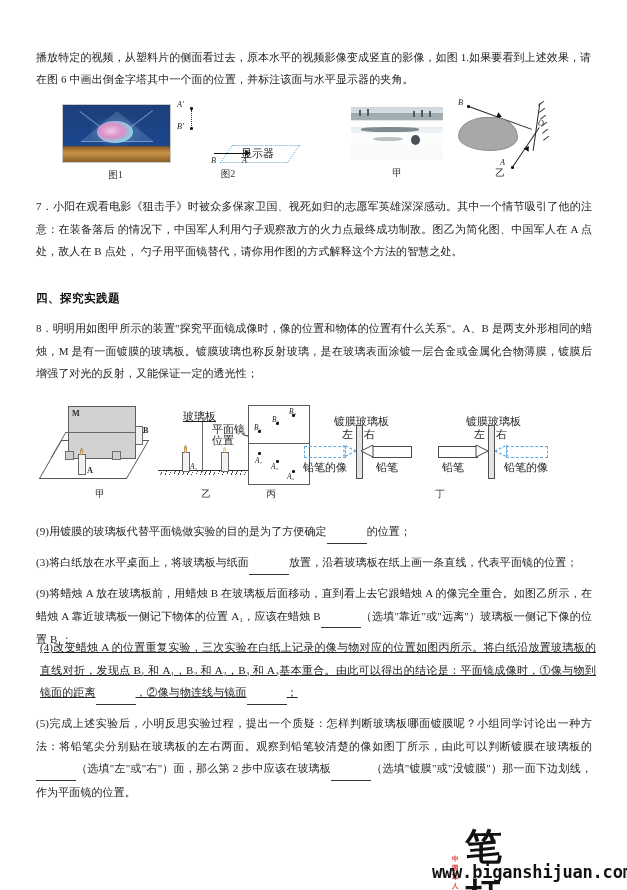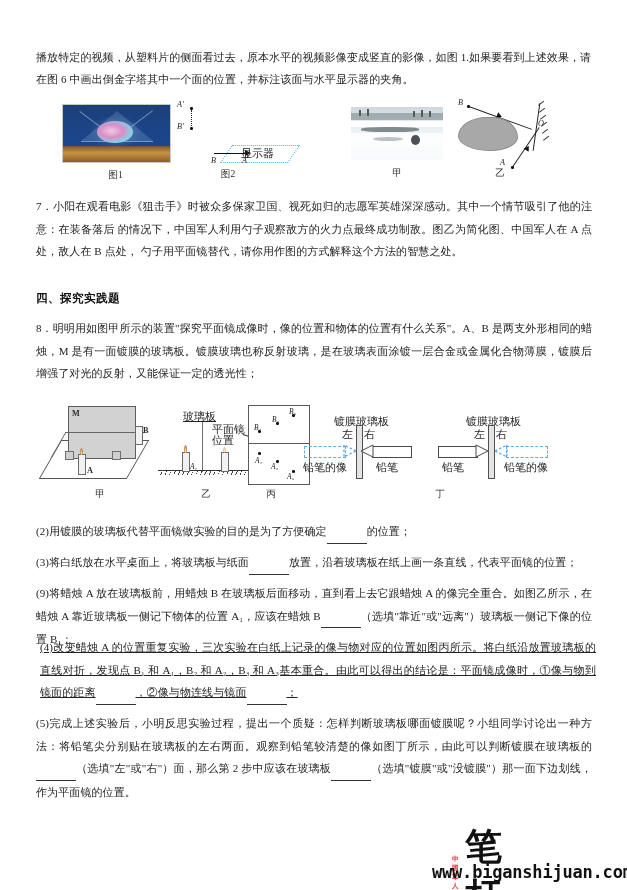--- a/index.html
+++ b/index.html
@@ -310,21 +310,21 @@
 
       <div class="ghost" style="left:190px;top:46px;width:40px;height:10px;"></div>
       <svg width="14" height="14" style="position:absolute;left:178px;top:44px;">
         <polygon points="1,7 13,1 13,13" fill="none" stroke="#5fa8e0" stroke-width="1.3" stroke-dasharray="2.5,2"></polygon>
       </svg>
       <div class="cnlbl" style="left:188px;top:60px;">铅笔的像</div>
     </div>
     <div class="caption" style="left:415px;top:88px;width:50px;">丁</div>
   </div>
 
-  <div class="para" style="left:36px;top:520px;width:556px;"><span>(2)用镀膜的玻璃板代替平面镜做实验的目的是为了方便确定</span><span class="blank b-md">&nbsp;</span><span>的位置；</span></div>
+  <div class="para" style="left:36px;top:520px;width:556px;"><span>(9)用镀膜的玻璃板代替平面镜做实验的目的是为了方便确定</span><span class="blank b-md">&nbsp;</span><span>的位置；</span></div>
   <div class="para" style="left:36px;top:551px;width:556px;"><span>(3)将白纸放在水平桌面上，将玻璃板与纸面</span><span class="blank b-md">&nbsp;</span><span>放置，沿着玻璃板在纸上画一条直线，代表平面镜的位置；</span></div>
   <div class="para" style="left:36px;top:582px;width:556px;"><span>(9)将蜡烛 A 放在玻璃板前，用蜡烛 B 在玻璃板后面移动，直到看上去它跟蜡烛 A 的像完全重合。如图乙所示，在蜡烛 A 靠近玻璃板一侧记下物体的位置 A₁，应该在蜡烛 B</span><span class="blank b-md">&nbsp;</span><span>（选填"靠近"或"远离"）玻璃板一侧记下像的位置 B₁；</span></div>
   <div class="para" style="left:40px;top:636px;width:556px;text-decoration:underline;"><span>(4)改变蜡烛 A 的位置重复实验，三次实验在白纸上记录的像与物对应的位置如图丙所示。将白纸沿放置玻璃板的直线对折，发现点 B₁ 和 A₁，B₂ 和 A₂，B₃ 和 A₃基本重合。由此可以得出的结论是：平面镜成像时，①像与物到镜面的距离</span><span class="blank b-md">&nbsp;</span><span>，②像与物连线与镜面</span><span class="blank b-md">&nbsp;</span><span>；</span></div>
   <div class="para" style="left:36px;top:712px;width:556px;"><span>(5)完成上述实验后，小明反思实验过程，提出一个质疑：怎样判断玻璃板哪面镀膜呢？小组同学讨论出一种方法：将铅笔尖分别贴在玻璃板的左右两面。观察到铅笔较清楚的像如图丁所示，由此可以判断镀膜在玻璃板的</span><span class="blank b-md">&nbsp;</span><span>（选填"左"或"右"）面，那么第 2 步中应该在玻璃板</span><span class="blank b-md">&nbsp;</span><span>（选填"镀膜"或"没镀膜"）那一面下边划线，作为平面镜的位置。</span></div>
 
   <div class="wm">
     <div class="wm-cn">笔杆试卷</div>
     <div class="wm-free">中国军人在</div>
     <div class="wm-url">www.biganshijuan.com</div>
   </div>

